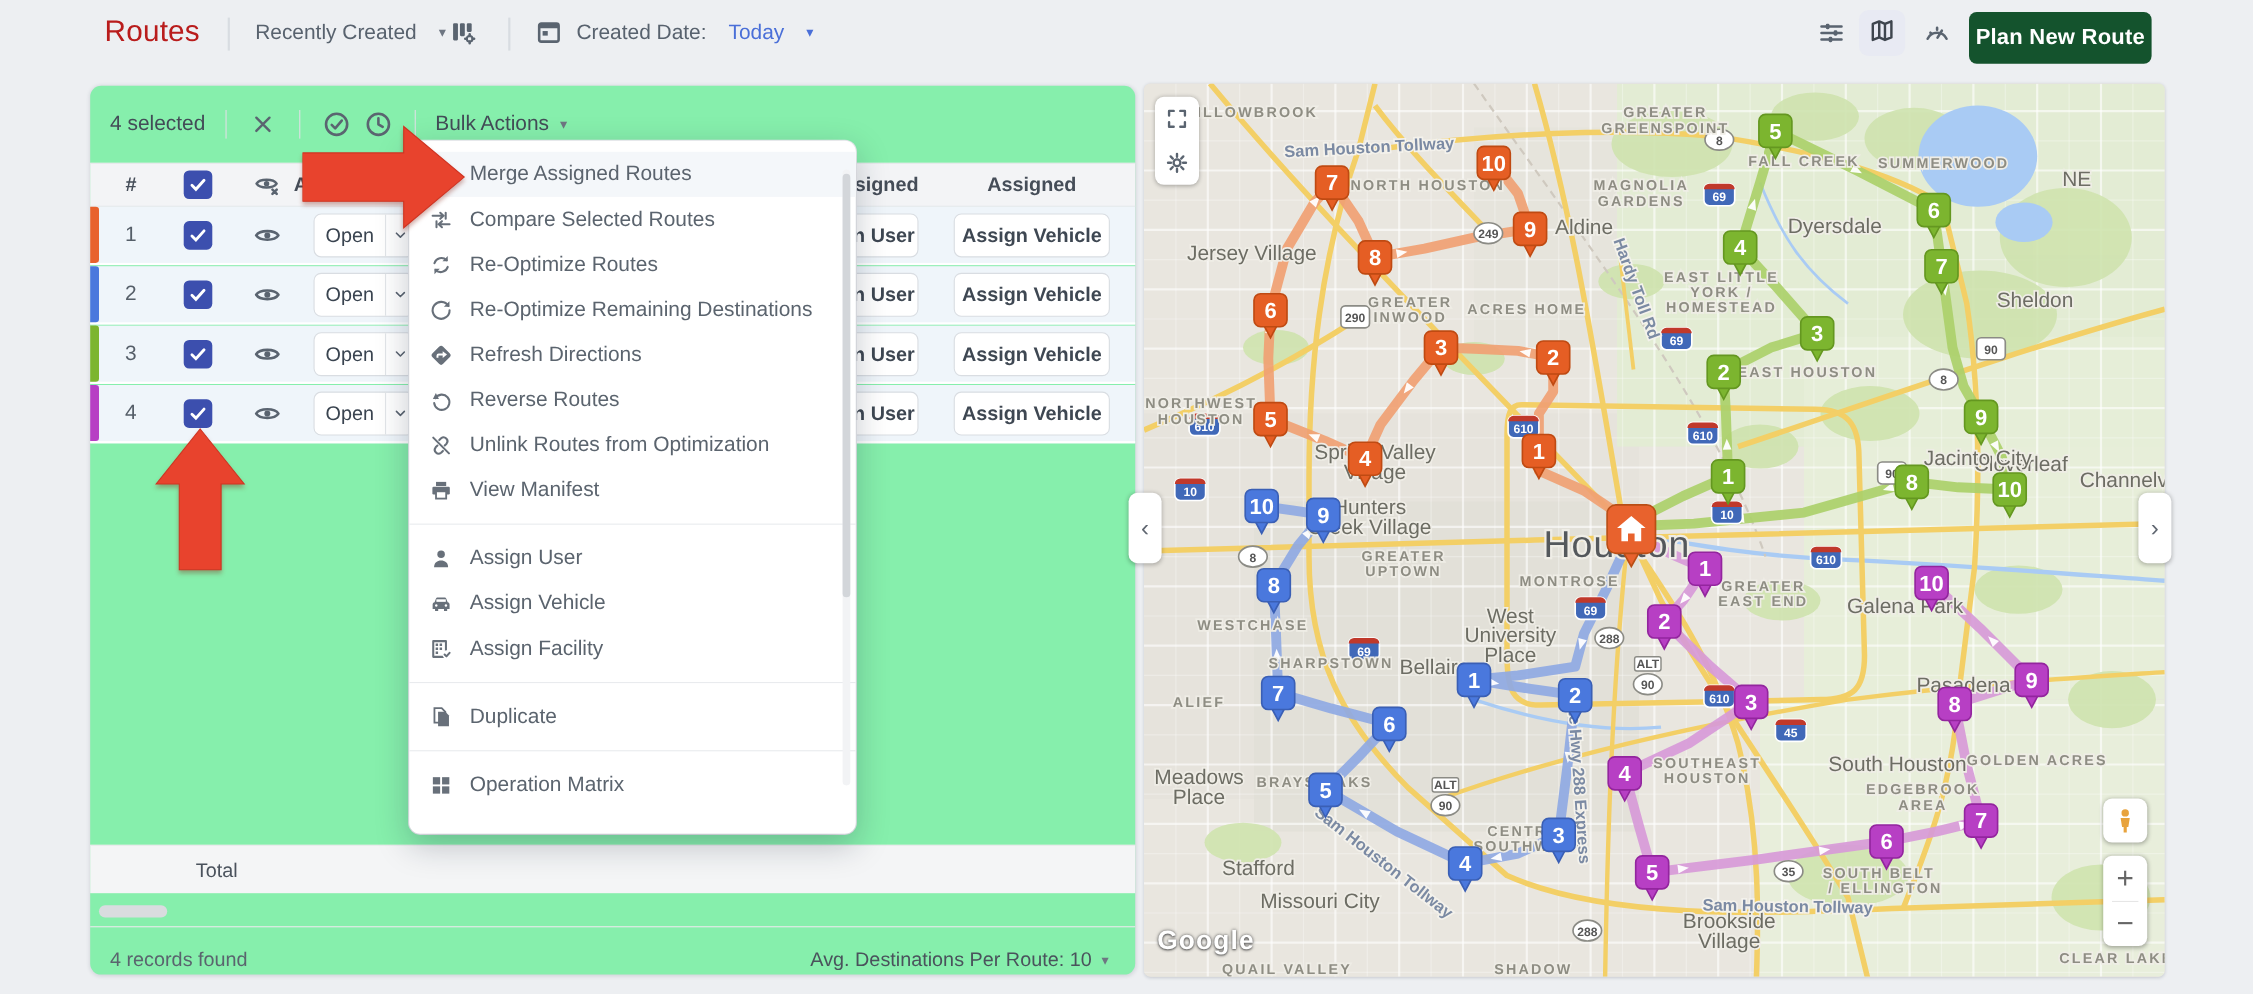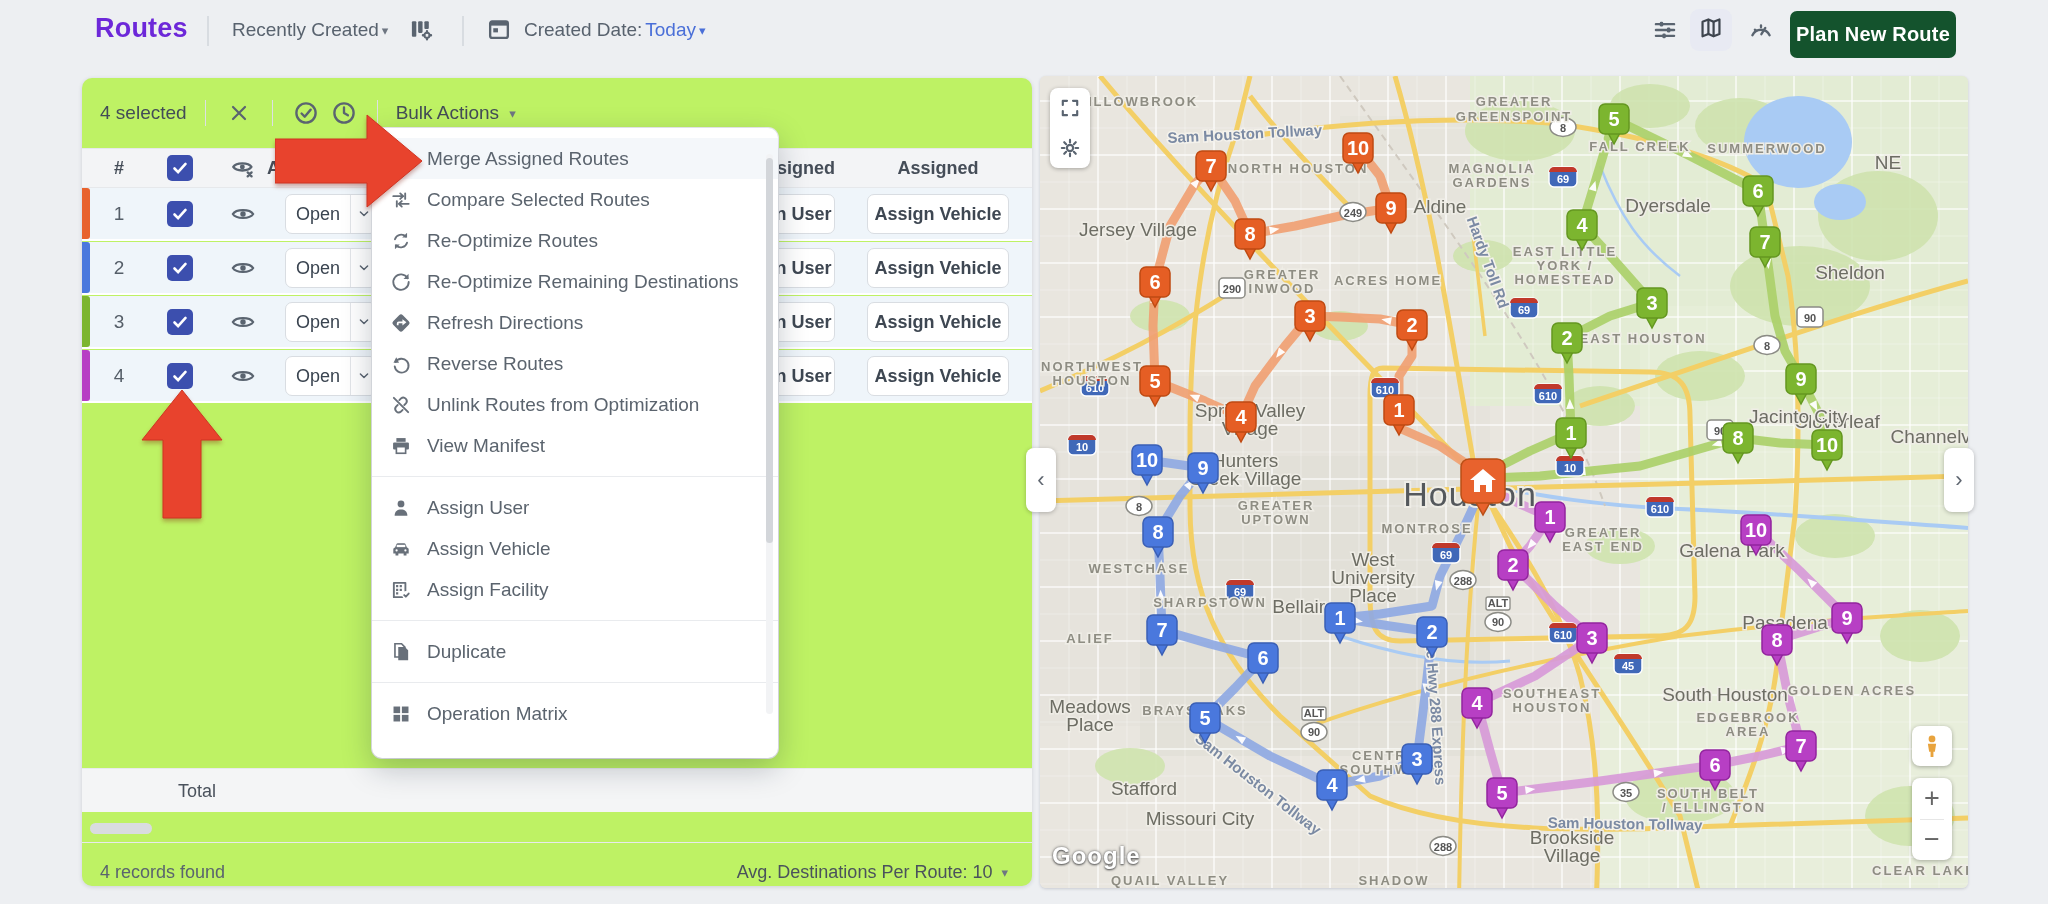--- a/index.html
+++ b/index.html
@@ -1,33 +1,33 @@
 <!DOCTYPE html>
 <html><head>
 <meta charset="utf-8">
 <style>
   html,body{margin:0;padding:0}
   body{width:2048px;height:904px;position:relative;overflow:hidden;background:#edeff2;
        font-family:"Liberation Sans","DejaVu Sans",sans-serif;color:#3a4450;}
   .abs{position:absolute}
   .flex{display:flex;align-items:center}
   
-  #page-title{left:95px;top:13px;font-size:27px;color:#6d28d9;font-weight:700;letter-spacing:.2px}
+  #page-title{left:95px;top:13px;font-size:27px;color:#b91c1c;font-weight:400;letter-spacing:.2px}
   .vdiv{width:2px;background:#d8dce1;top:16px;height:30px}
-  .hdr-item{top:0;height:60px;gap:3px;font-size:19px;color:#58626e}
+  .hdr-item{top:0;height:60px;gap:20px;font-size:19px;color:#58626e}
   .caret{font-size:13px;color:#6e7682}
   .caret.blue{color:#4a6fd8}
   .blue{color:#4a6fd8}
   .ticon svg .s{stroke:#5a6470;fill:none;stroke-width:1.8;stroke-linecap:round;stroke-linejoin:round}
   .ticon svg .f{fill:#5a6470}
   #map-toggle{left:1690px;top:9px;width:42px;height:42px;background:#e8eaf3;border-radius:9px;justify-content:center}
   #plan-btn{left:1790px;top:11px;width:166px;height:47px;border-radius:7px;justify-content:center;
             color:#fff;font-size:20px;font-weight:bold;letter-spacing:.2px;cursor:pointer}
   
-  #card{left:82px;top:78px;width:950px;height:808px;background:#bef264;border-radius:10px;
+  #card{left:82px;top:78px;width:950px;height:808px;background:#86efac;border-radius:10px;
         box-shadow:0 1px 4px rgba(30,40,60,.15)}
   #card-toolbar{left:0;top:0;width:100%;height:70px;gap:0}
   #card-toolbar .txt{font-size:19px;color:#434c57}
   #card-toolbar .tdiv{width:1px;height:26px;background:#dde0e4;margin:0 18px}
   .tbtn{justify-content:center;width:30px;height:30px}
   #thead{left:0;top:70px;width:100%;height:40px;background:#f3f4f6;border-top:1px solid #e6e8eb;
          border-bottom:1px solid #e6e8eb;box-sizing:border-box;font-size:18px;font-weight:bold;color:#454d58}
   .row{position:absolute;left:0;width:100%;height:53px;border-bottom:2px solid #fff;box-sizing:border-box}
   .rowbar{position:absolute;left:0;top:0;width:8px;height:100%;border-radius:0 3px 3px 0}
   .rownum{position:absolute;left:24px;top:0;width:26px;text-align:center;line-height:51px;font-size:19px;color:#555e68}

